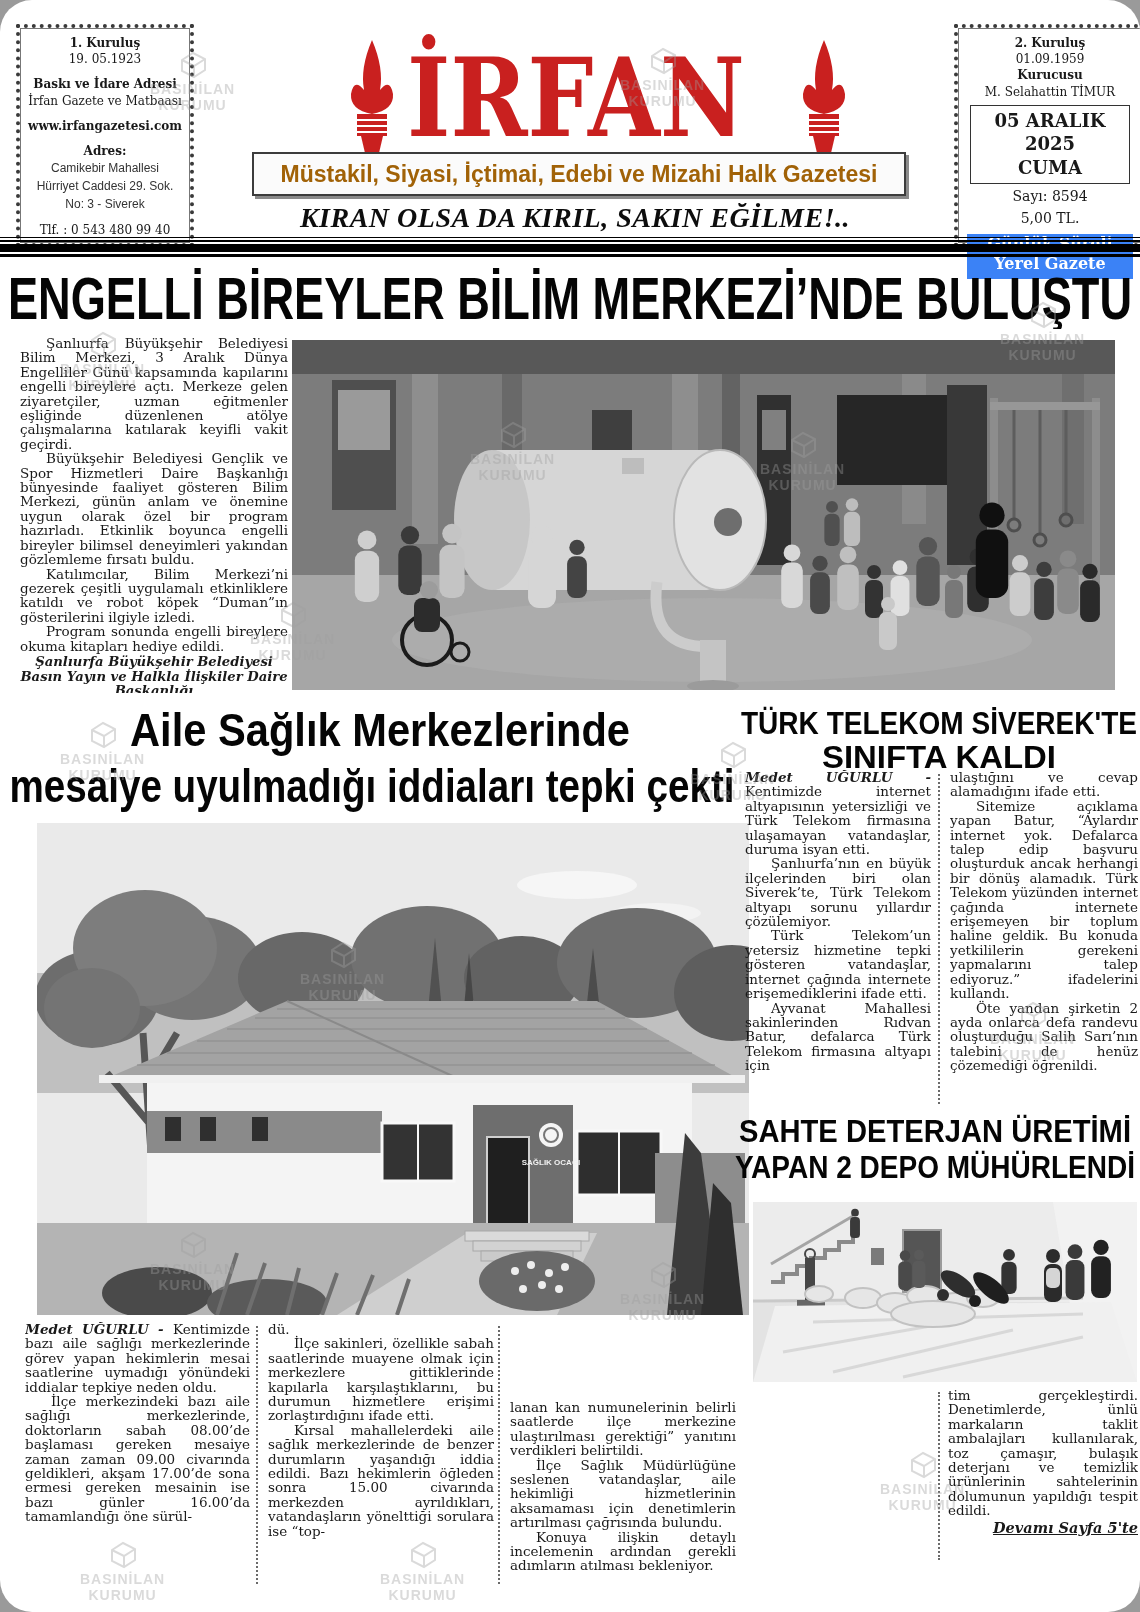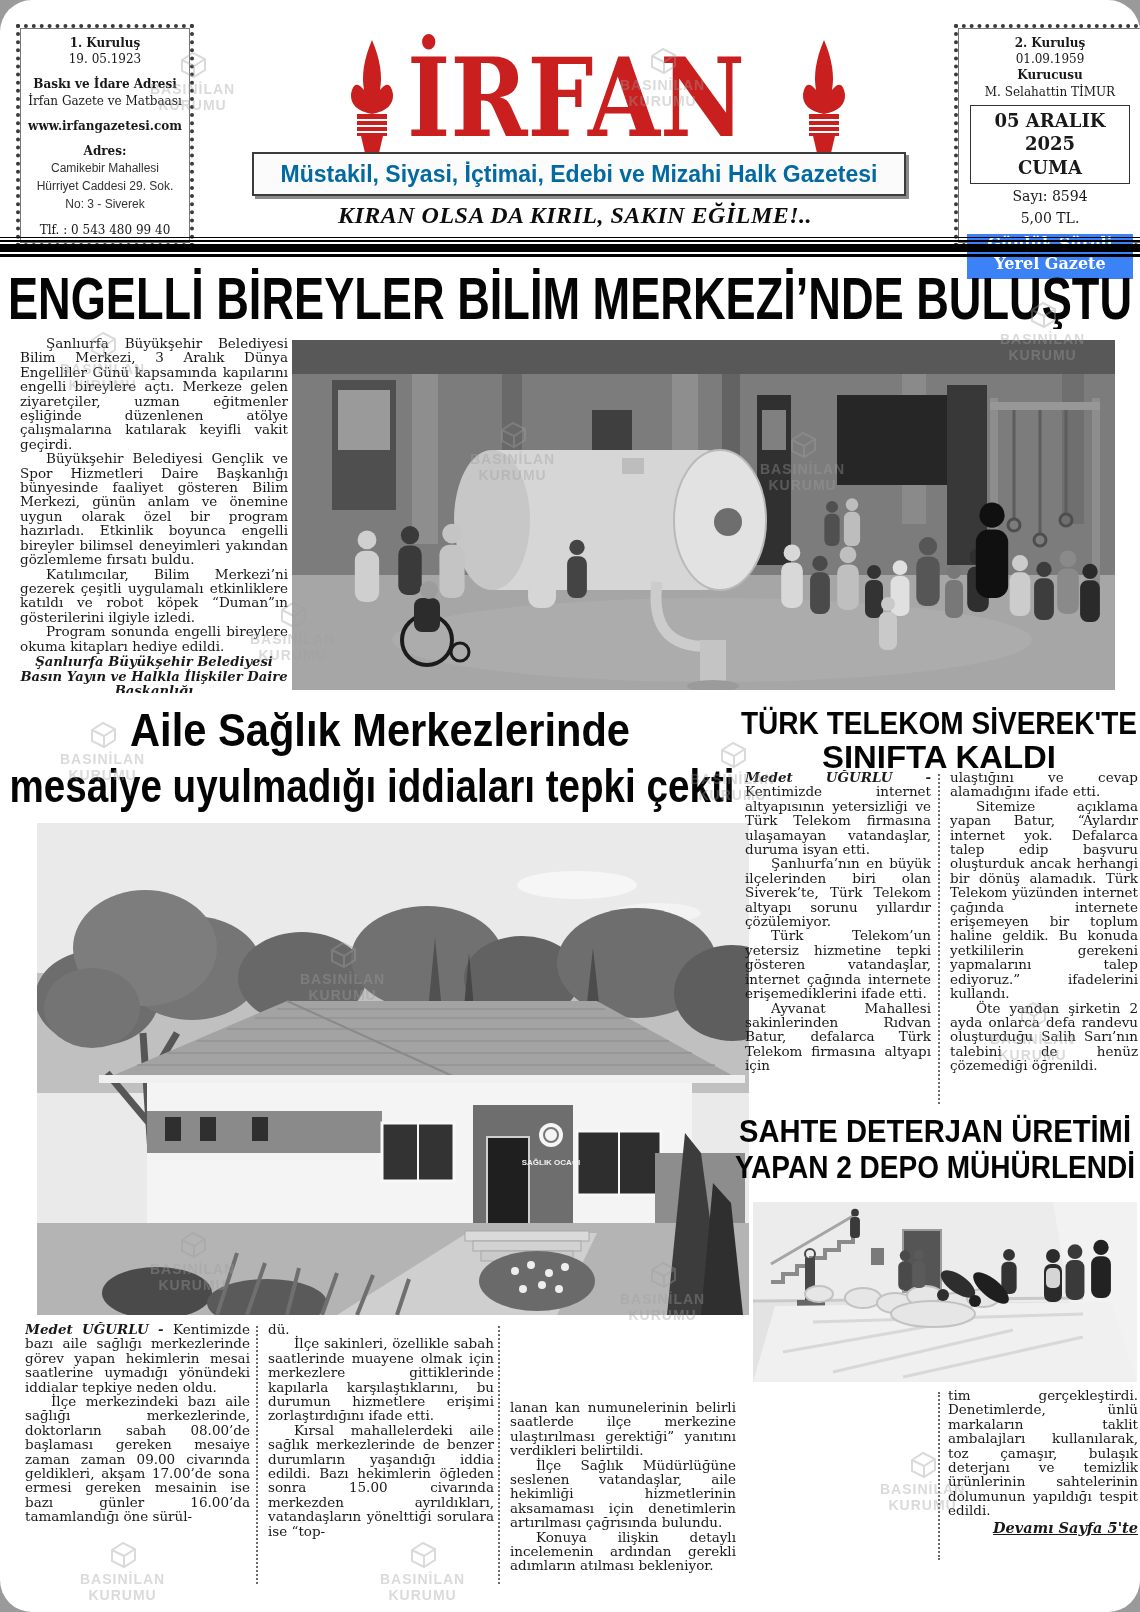--- a/index.html
+++ b/index.html
@@ -22,24 +22,24 @@
 
   
   .logo-svg{position:absolute;left:398px;top:24px;z-index:2;}
   .torch{position:absolute;top:40px;z-index:2;}
   .torch-left{left:342px;}
   .torch-right{left:794px;}
   .subtitle-box{position:absolute;left:252px;top:152px;width:650px;height:40px;z-index:2;
                 background:#fbfbfb;border:2px solid #3c3c3c;box-shadow:3px 3px 0 #8a8a8a;
                 display:flex;align-items:center;justify-content:center;}
   .subtitle-text{font-family:"Liberation Sans",sans-serif;font-weight:bold;font-size:23px;
-                 color:#0369a1;white-space:nowrap;}
+                 color:#a16207;white-space:nowrap;}
   .motto{position:absolute;left:235px;top:202px;width:680px;text-align:center;z-index:2;
          font-family:"Liberation Serif",serif;font-style:italic;font-weight:bold;
-         font-size:24px;letter-spacing:0.5px;color:#0d0d0d;}
+         font-size:28px;letter-spacing:0.5px;color:#0d0d0d;}
 
   
   .rules{position:absolute;left:0;top:237px;width:1140px;z-index:2;}
   .rules div{background:#000;}
   .r1{height:1px;margin-bottom:2px;}
   .r2{height:2px;margin-bottom:2px;}
   .r3{height:8px;margin-bottom:2px;}
   .r4{height:3px;}
 
   

